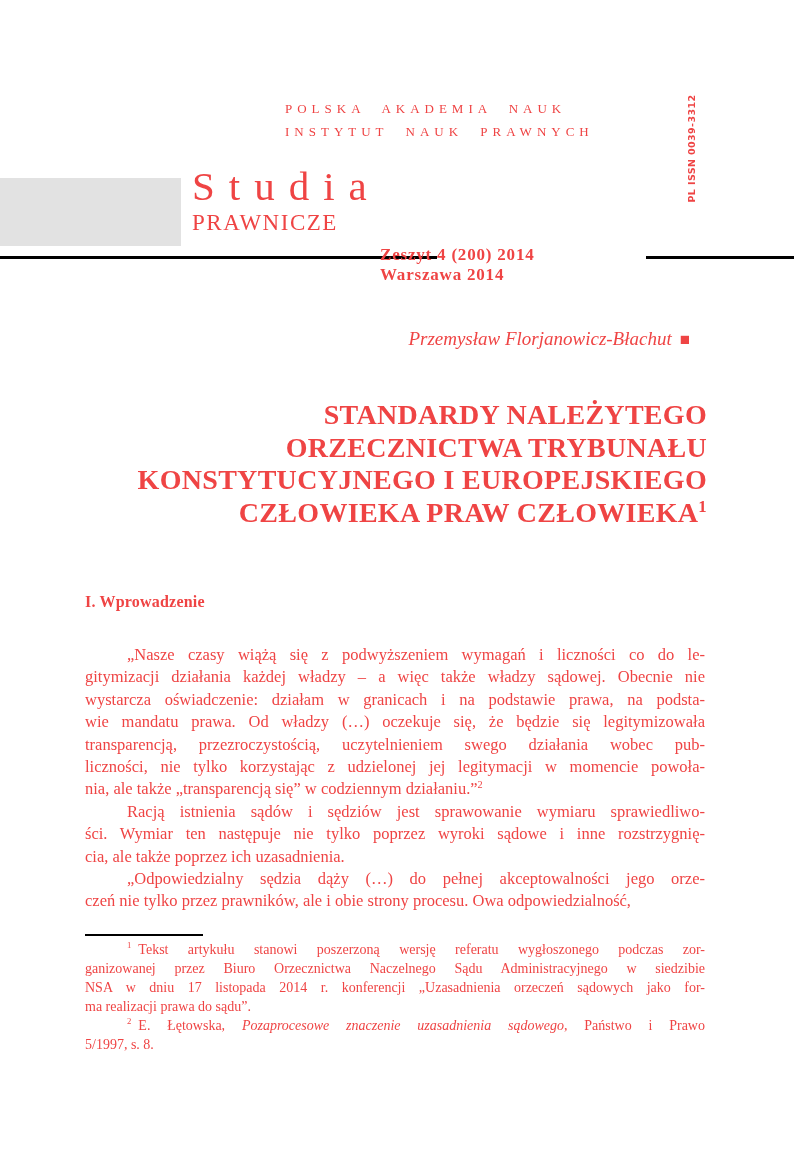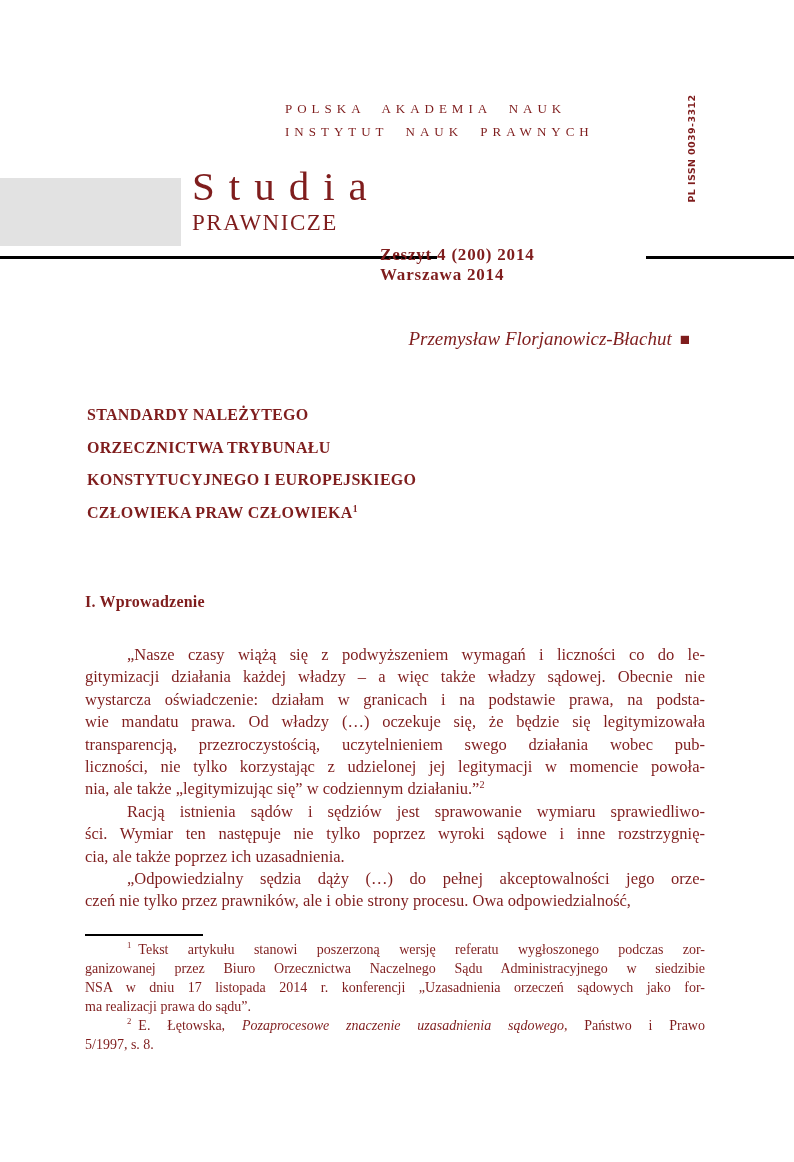--- a/index.html
+++ b/index.html
@@ -5,21 +5,21 @@
   html, body {
     margin: 0;
     padding: 0;
     background: #ffffff;
   }
   .page {
     position: relative;
     width: 794px;
     height: 1162px;
     background: #ffffff;
-    color: #7f1d1d;
+    color: #ef4444;
     font-family: "Liberation Serif", "DejaVu Serif", serif;
     overflow: hidden;
   }
 
   
   .publisher {
     position: absolute;
     left: 285px;
     top: 97px;
     font-size: 13px;
@@ -101,23 +101,23 @@
   .author-marker {
     font-style: normal;
     font-size: 17px;
     margin-left: 8px;
   }
   .article-title {
     position: absolute;
     left: 87px;
     top: 399px;
     width: 620px;
-    text-align: left;
-    font-weight: bold;
-    font-size: 16px;
+    text-align: right;
+    font-weight: bold;
+    font-size: 28px;
     line-height: 32.5px;
     letter-spacing: 0.3px;
   }
   .article-title sup {
     font-size: 60%;
     vertical-align: super;
     line-height: 0;
   }
   .section-heading {
     position: absolute;
@@ -213,21 +213,21 @@
 
   <div class="section-heading">I. Wprowadzenie</div>
 
   <div class="body-copy">
     <div class="line first">„Nasze czasy wiążą się z podwyższeniem wymagań i liczności co do le-</div>
     <div class="line">gitymizacji działania każdej władzy – a więc także władzy sądowej. Obecnie nie</div>
     <div class="line">wystarcza oświadczenie: działam w granicach i na podstawie prawa, na podsta-</div>
     <div class="line">wie mandatu prawa. Od władzy (…) oczekuje się, że będzie się legitymizowała</div>
     <div class="line">transparencją, przezroczystością, uczytelnieniem swego działania wobec pub-</div>
     <div class="line">liczności, nie tylko korzystając z udzielonej jej legitymacji w momencie powoła-</div>
-    <div class="line last"><span>nia, ale także „legitymizując się” w codziennym działaniu.”</span><sup>2</sup></div>
+    <div class="line last"><span>nia, ale także „transparencją się” w codziennym działaniu.”</span><sup>2</sup></div>
 
     <div class="line first">Racją istnienia sądów i sędziów jest sprawowanie wymiaru sprawiedliwo-</div>
     <div class="line">ści. Wymiar ten następuje nie tylko poprzez wyroki sądowe i inne rozstrzygnię-</div>
     <div class="line last">cia, ale także poprzez ich uzasadnienia.</div>
 
     <div class="line first">„Odpowiedzialny sędzia dąży (…) do pełnej akceptowalności jego orze-</div>
     <div class="line last">czeń nie tylko przez prawników, ale i obie strony procesu. Owa odpowiedzialność,</div>
   </div>
 
   <div class="fn-rule"></div>

